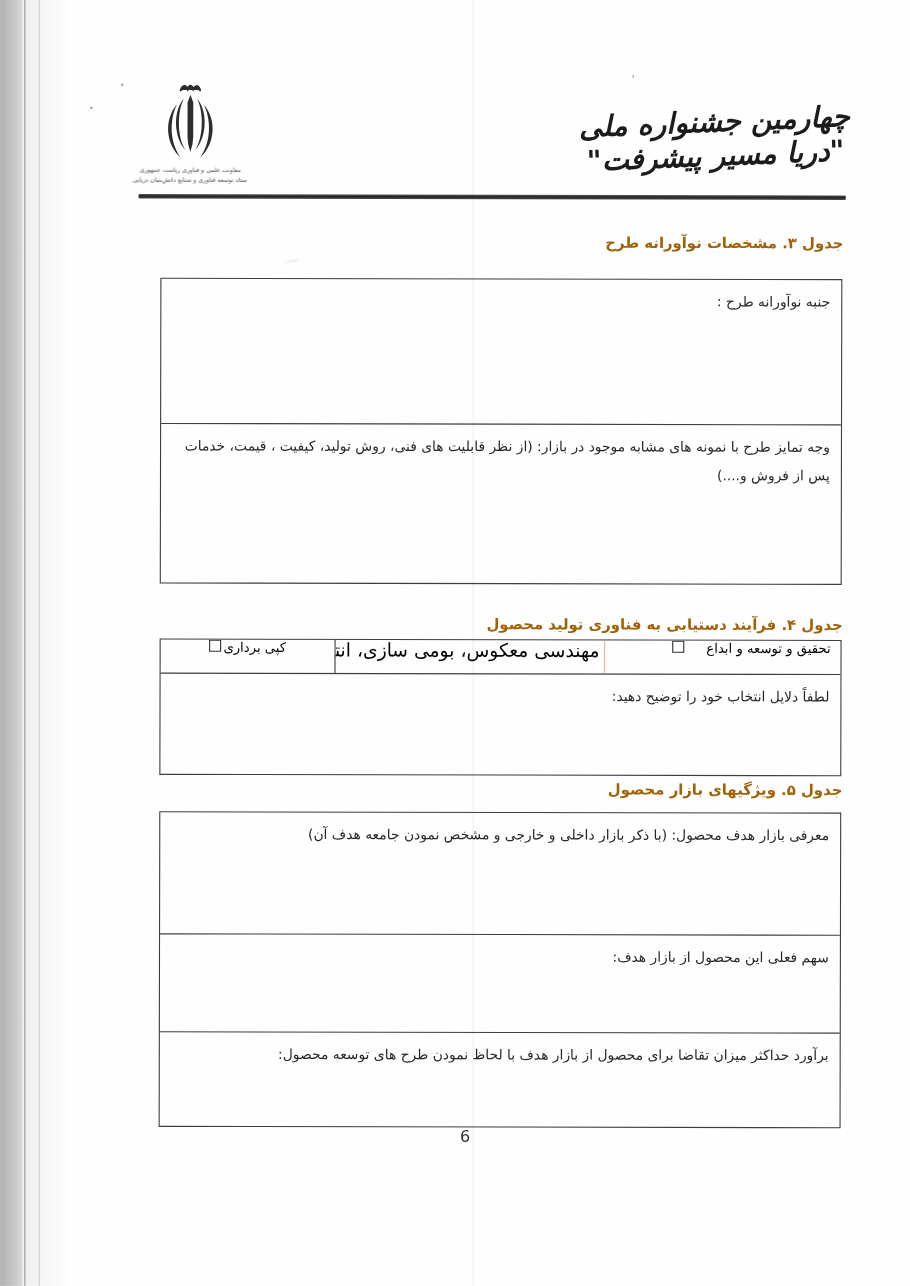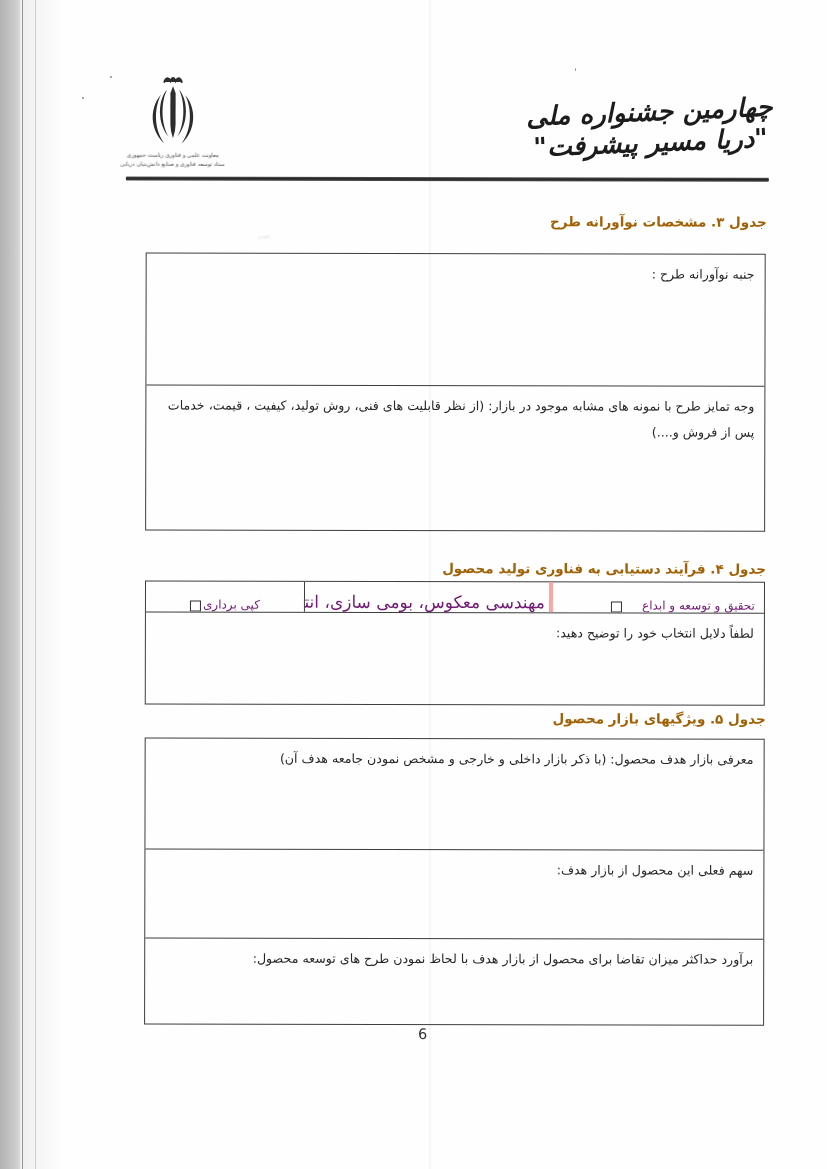--- a/index.html
+++ b/index.html
@@ -56,25 +56,25 @@
   .cell-label{padding:7px 10px 0 10px;font-size:12.6px;line-height:2.05;
     text-align:right;color:#262626;}
   .tbl3 .r1{height:131px;}
   .tbl3 .r2{height:144px;}
   .tbl4 .r1{height:30px;display:flex;direction:rtl;align-items:stretch;}
   .tbl4 .r2{height:91px;}
   .tbl5 .r1{height:110px;}
   .tbl5 .r2{height:89px;}
   .tbl5 .r3{height:84px;}
 
-  .opt-cell{display:flex;align-items:flex-end;box-sizing:border-box;
-    font-size:12px;color:#701a75;direction:rtl;overflow:hidden;white-space:nowrap;}
+  .opt-cell{display:flex;align-items:flex-start;box-sizing:border-box;
+    font-size:12px;color:#000000;direction:rtl;overflow:hidden;white-space:nowrap;}
   .opt-1{width:215px;padding-right:9px;}
   .opt-2{width:245px;border-left:1px solid #3d3d3d;padding-right:4px;font-size:17px;}
-  .opt-1{border-left:4px solid #fca5a5;}
+  .opt-1{border-left:1px solid #fca5a5;}
   .opt-3{flex:1;justify-content:center;}
   .checkbox{display:inline-block;width:9px;height:9px;border:1.2px solid #2e2e2e;
     background:transparent;flex:0 0 auto;}
   .opt-1 .checkbox{margin-right:20px;}
   .opt-2 .checkbox{margin-right:2px;}
   .opt-3 .checkbox{margin-right:2px;}
 
   .page-num{position:absolute;left:419px;top:1026px;font-size:14.5px;color:#333;
     direction:ltr;}
   .emblem{fill:#2d2d2d;}

